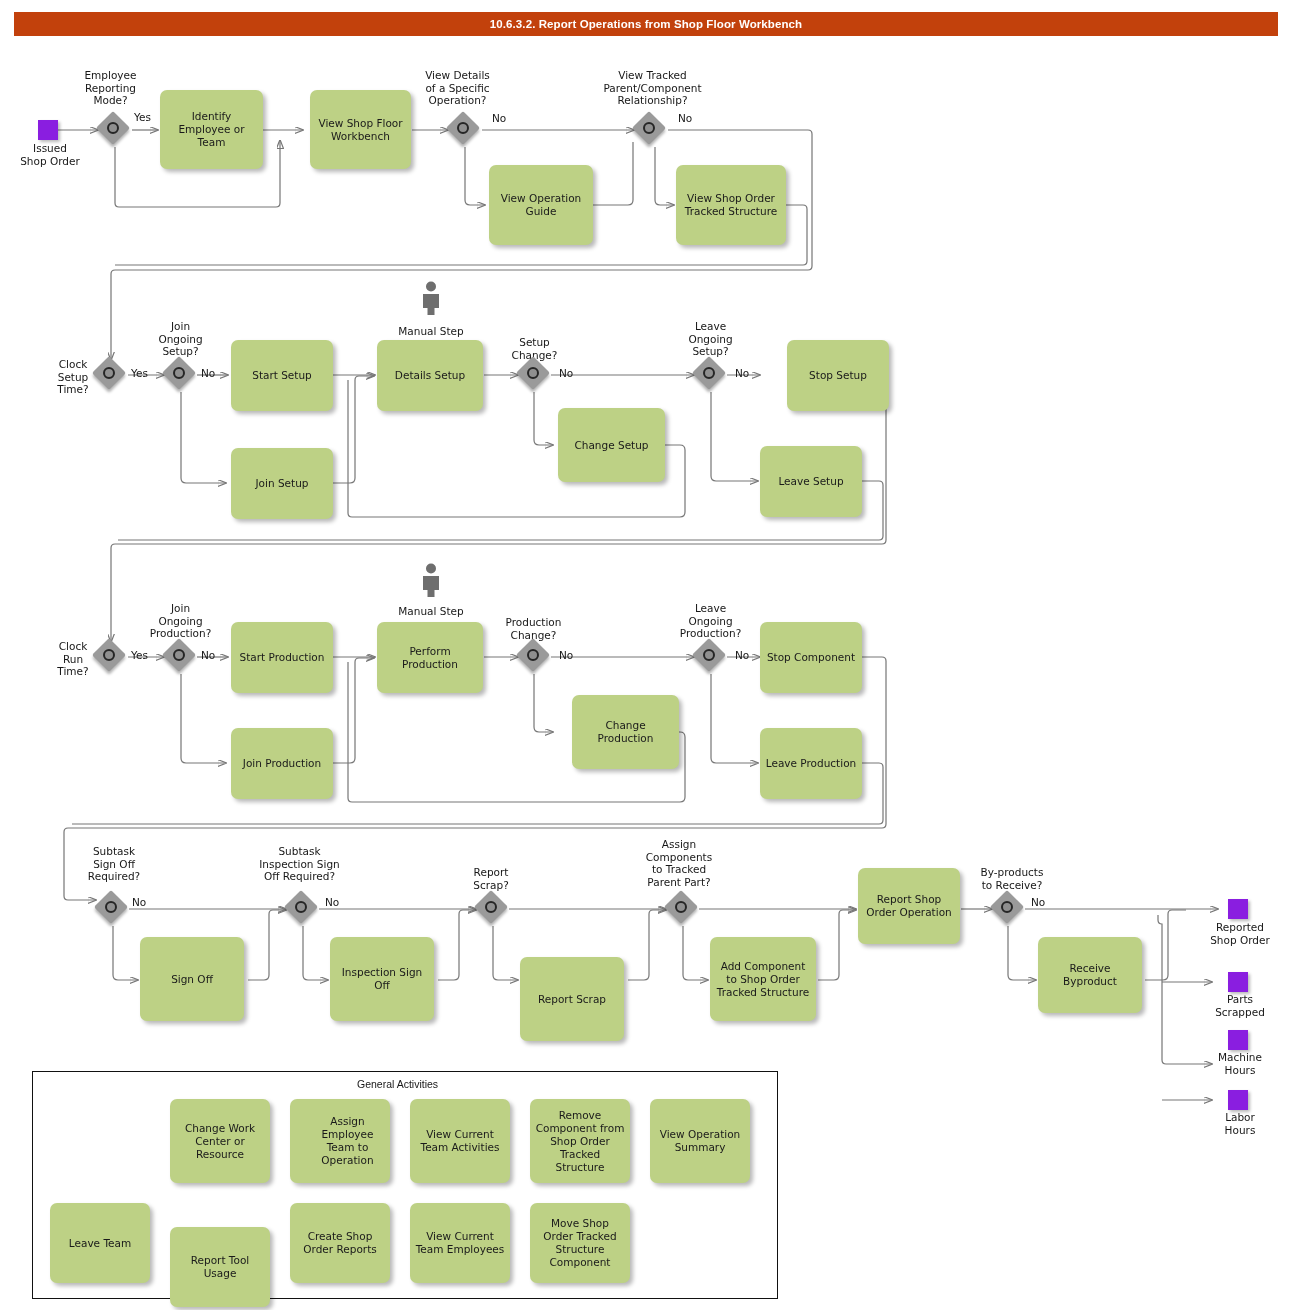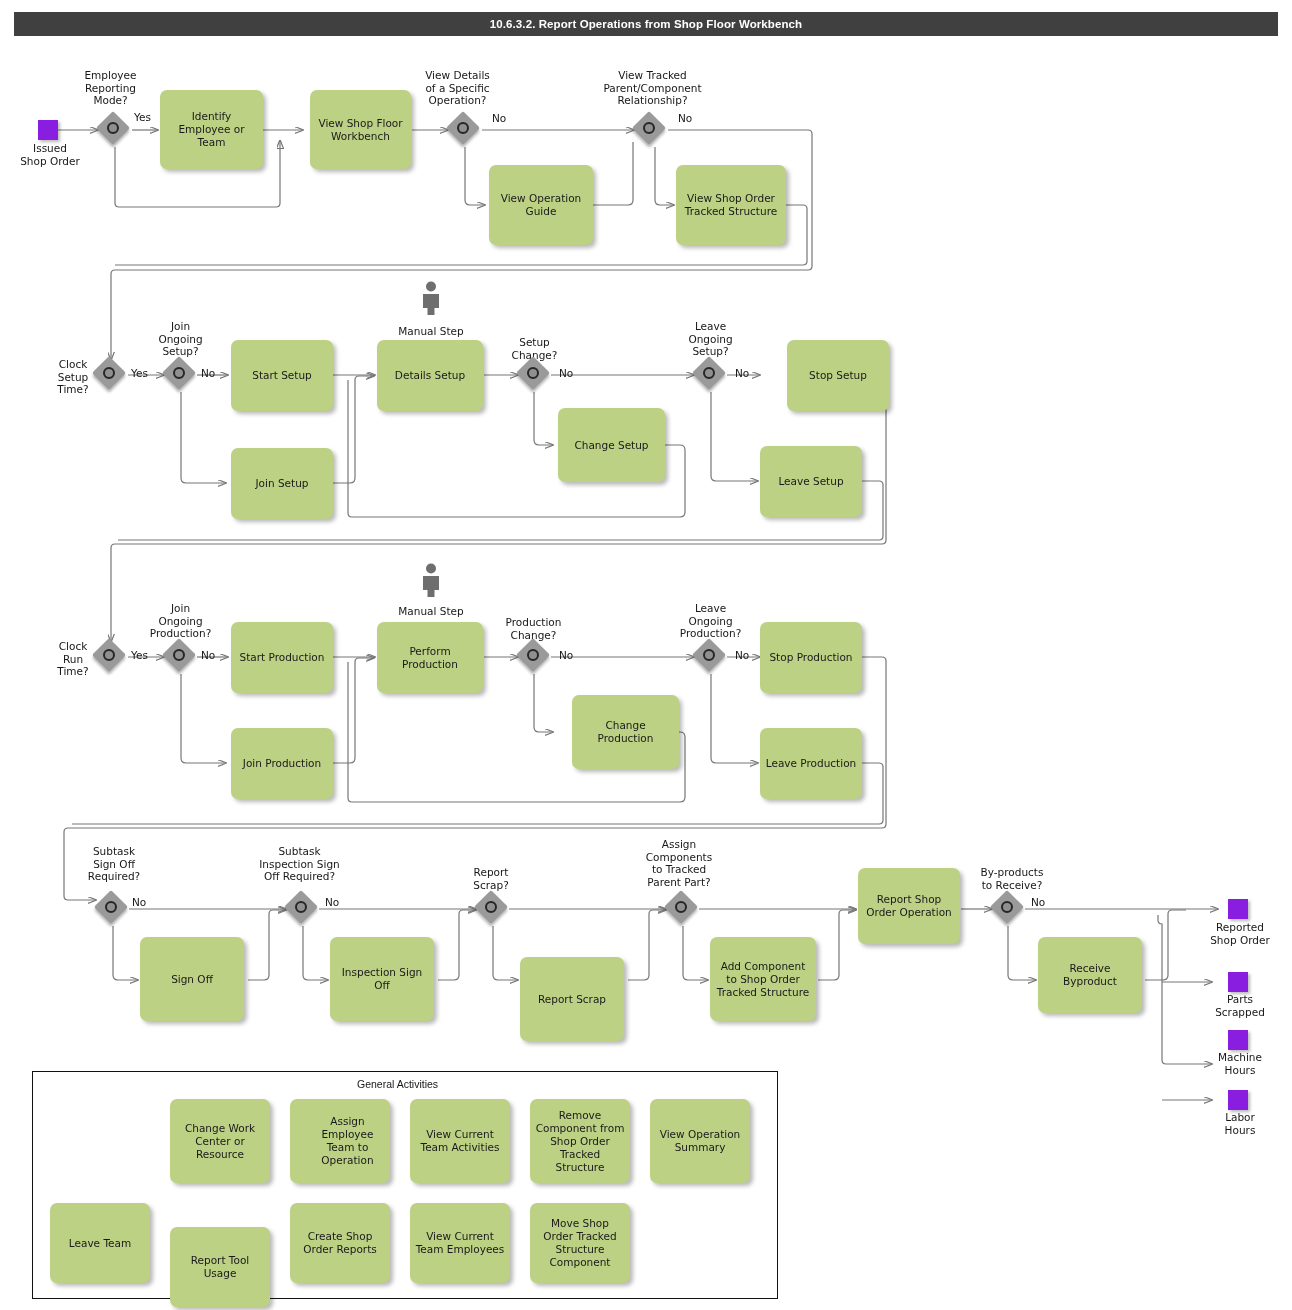--- a/index.html
+++ b/index.html
@@ -1,19 +1,19 @@
 <!DOCTYPE html>
 <html><head>
 <meta charset="utf-8">
 <style>
   html,body{margin:0;padding:0;background:#ffffff;}
   body{font-family:"DejaVu Sans",sans-serif;}
   #page{position:relative;width:1292px;height:1310px;overflow:hidden;background:#fff;}
 
-  .titlebar{position:absolute;left:14px;top:12px;width:1264px;height:24px;background:#404040;}
+  .titlebar{position:absolute;left:14px;top:12px;width:1264px;height:24px;background:#c2410c;}
   .titlebar .t{position:absolute;left:0;top:0;width:100%;height:100%;
      display:flex;align-items:center;justify-content:center;
      color:#fff;font-size:11.5px;font-weight:bold;font-family:"Liberation Sans",sans-serif;letter-spacing:.1px;}
 
   
   #edges{position:absolute;left:0;top:0;width:1292px;height:1310px;pointer-events:none;}
   #edges path{fill:none;stroke:#767676;stroke-width:1.2;}
 
   
   .task{position:absolute;background:#bdd185;border-radius:7px;
@@ -259,21 +259,21 @@
 
   <div class="lbl" style="left:663px;top:602px;width:95px;">Leave
 Ongoing
 Production?</div>
   <div class="gw" style="left:694px;top:640px;">
     <div class="dia"></div>
       <div class="ring"></div>
   </div>
   <div class="yn" style="left:735px;top:649px;">No</div>
 
-  <div class="task" style="left:760px;top:622px;width:102px;height:71px;">Stop Production</div>
+  <div class="task" style="left:760px;top:622px;width:102px;height:71px;">Stop Component</div>
   <div class="task" style="left:760px;top:728px;width:102px;height:71px;">Leave
 Production</div>
 
   <div class="lbl" style="left:66px;top:845px;width:96px;">Subtask
 Sign Off
 Required?</div>
   <div class="gw" style="left:96px;top:892px;">
     <div class="dia"></div>
       <div class="ring"></div>
   </div>

